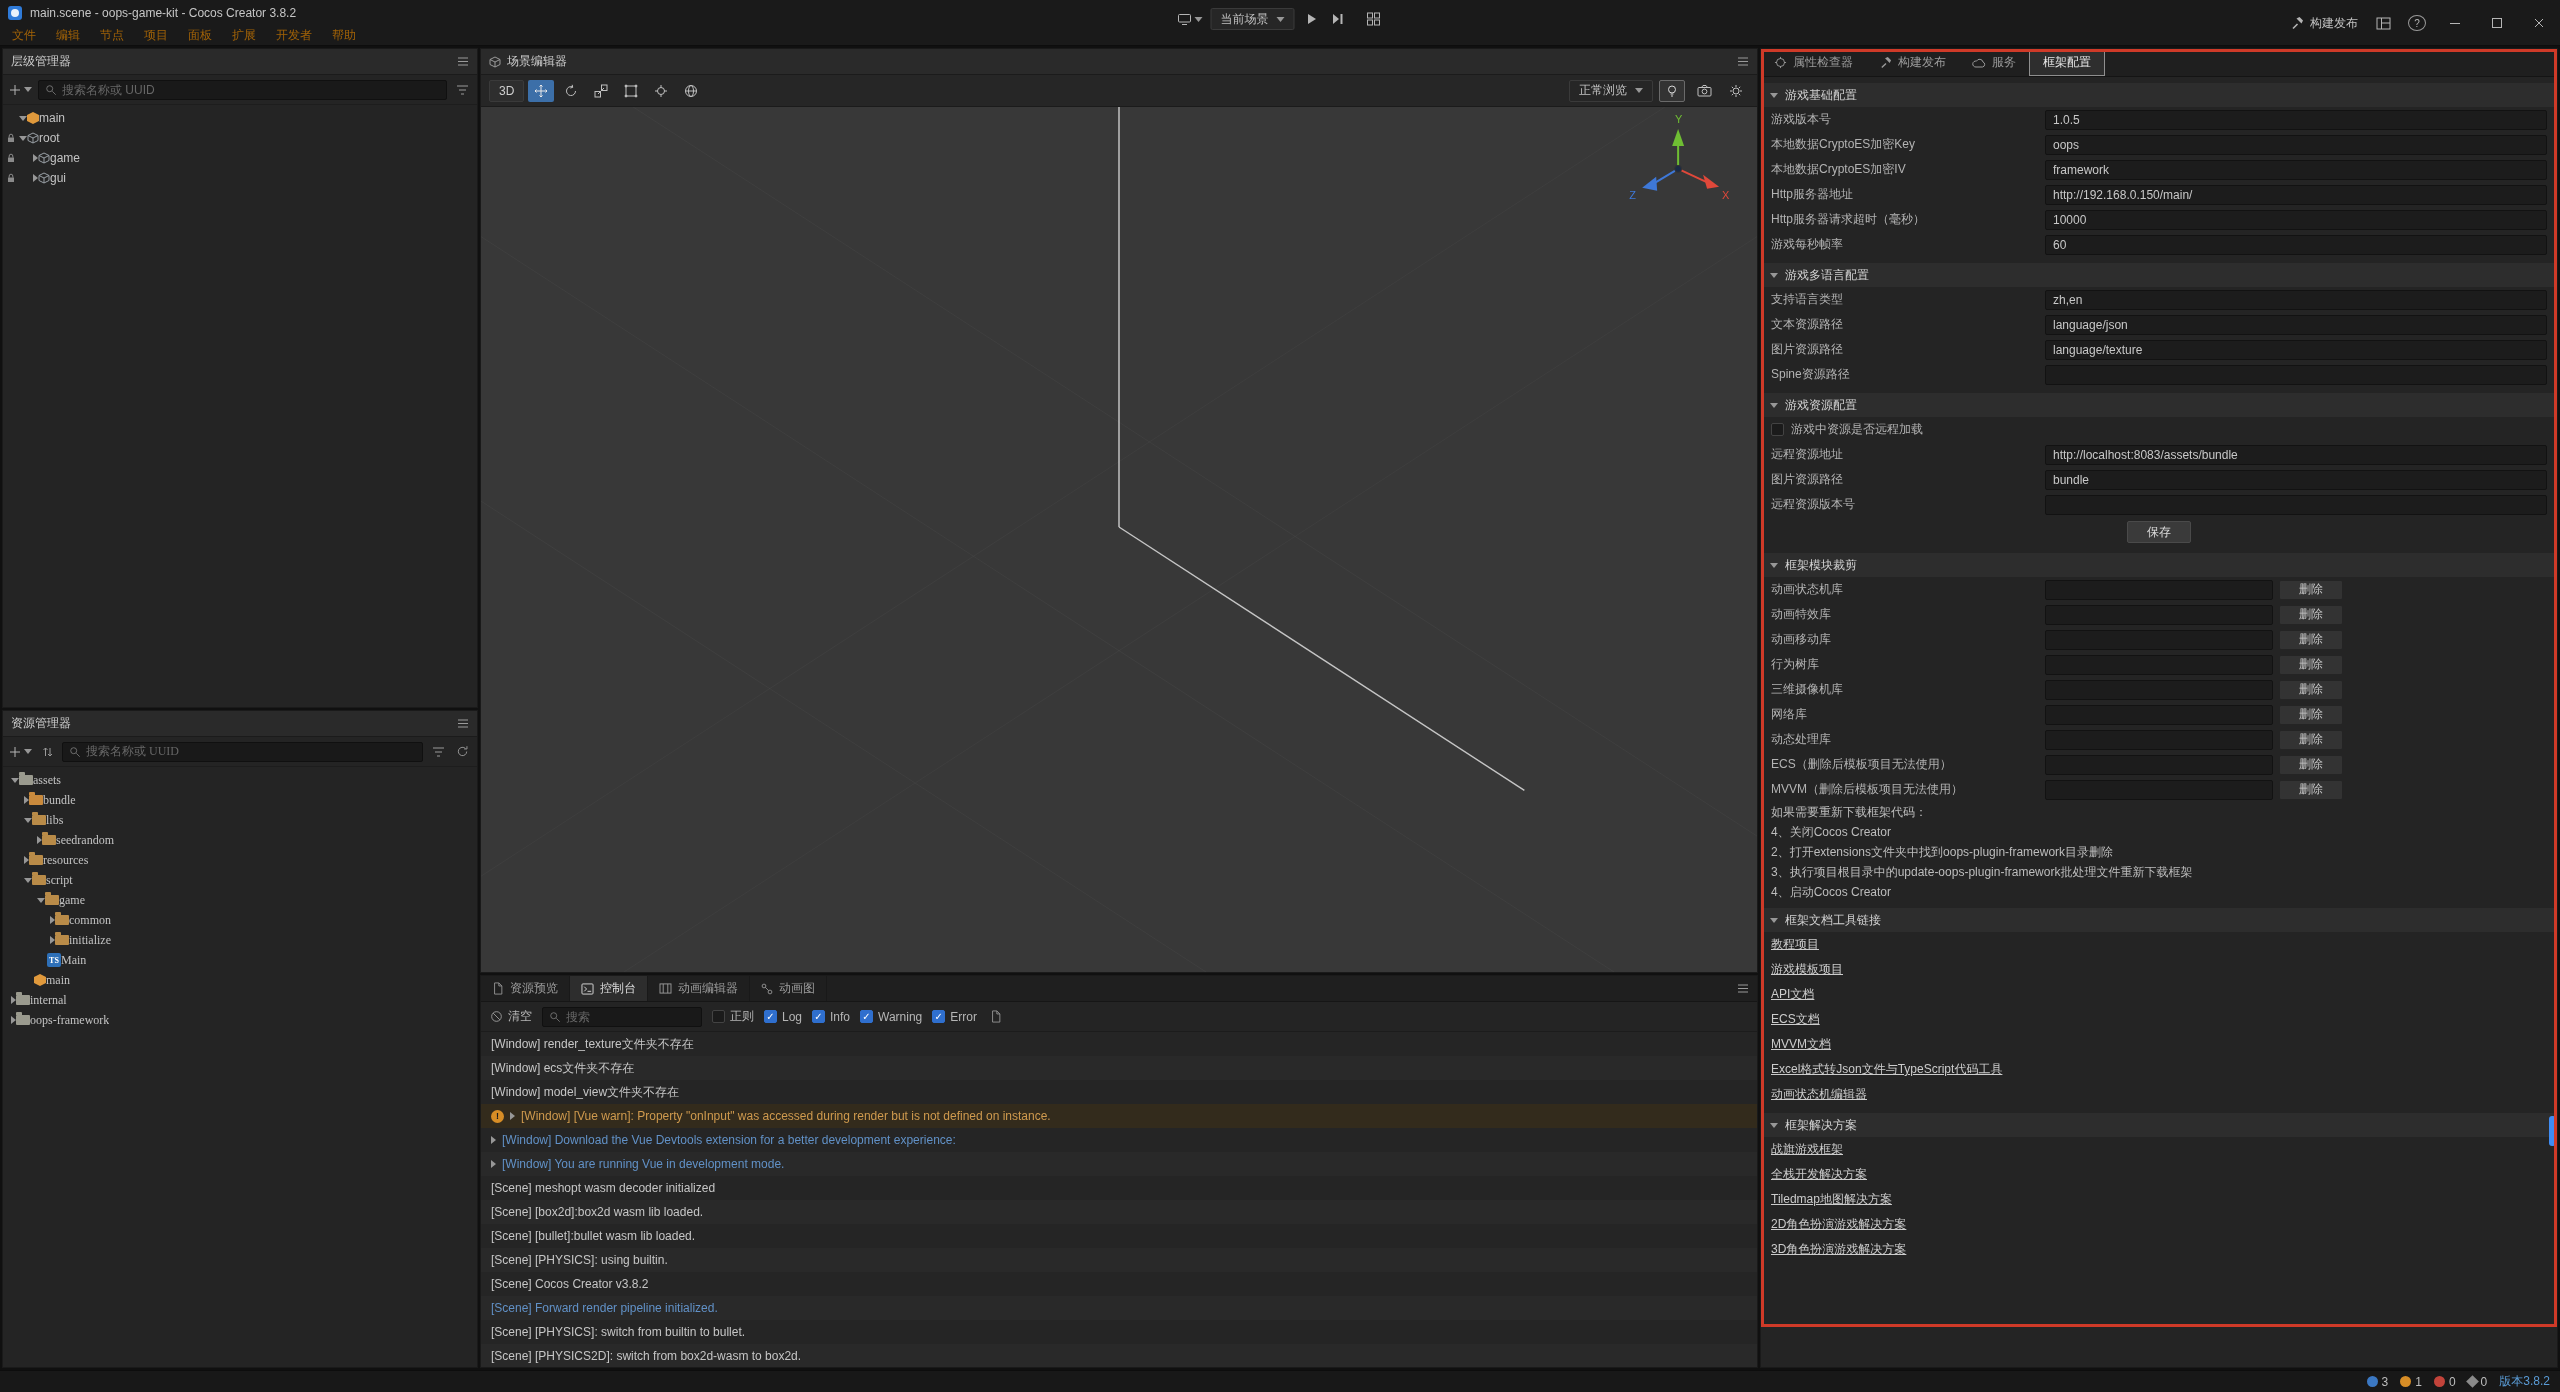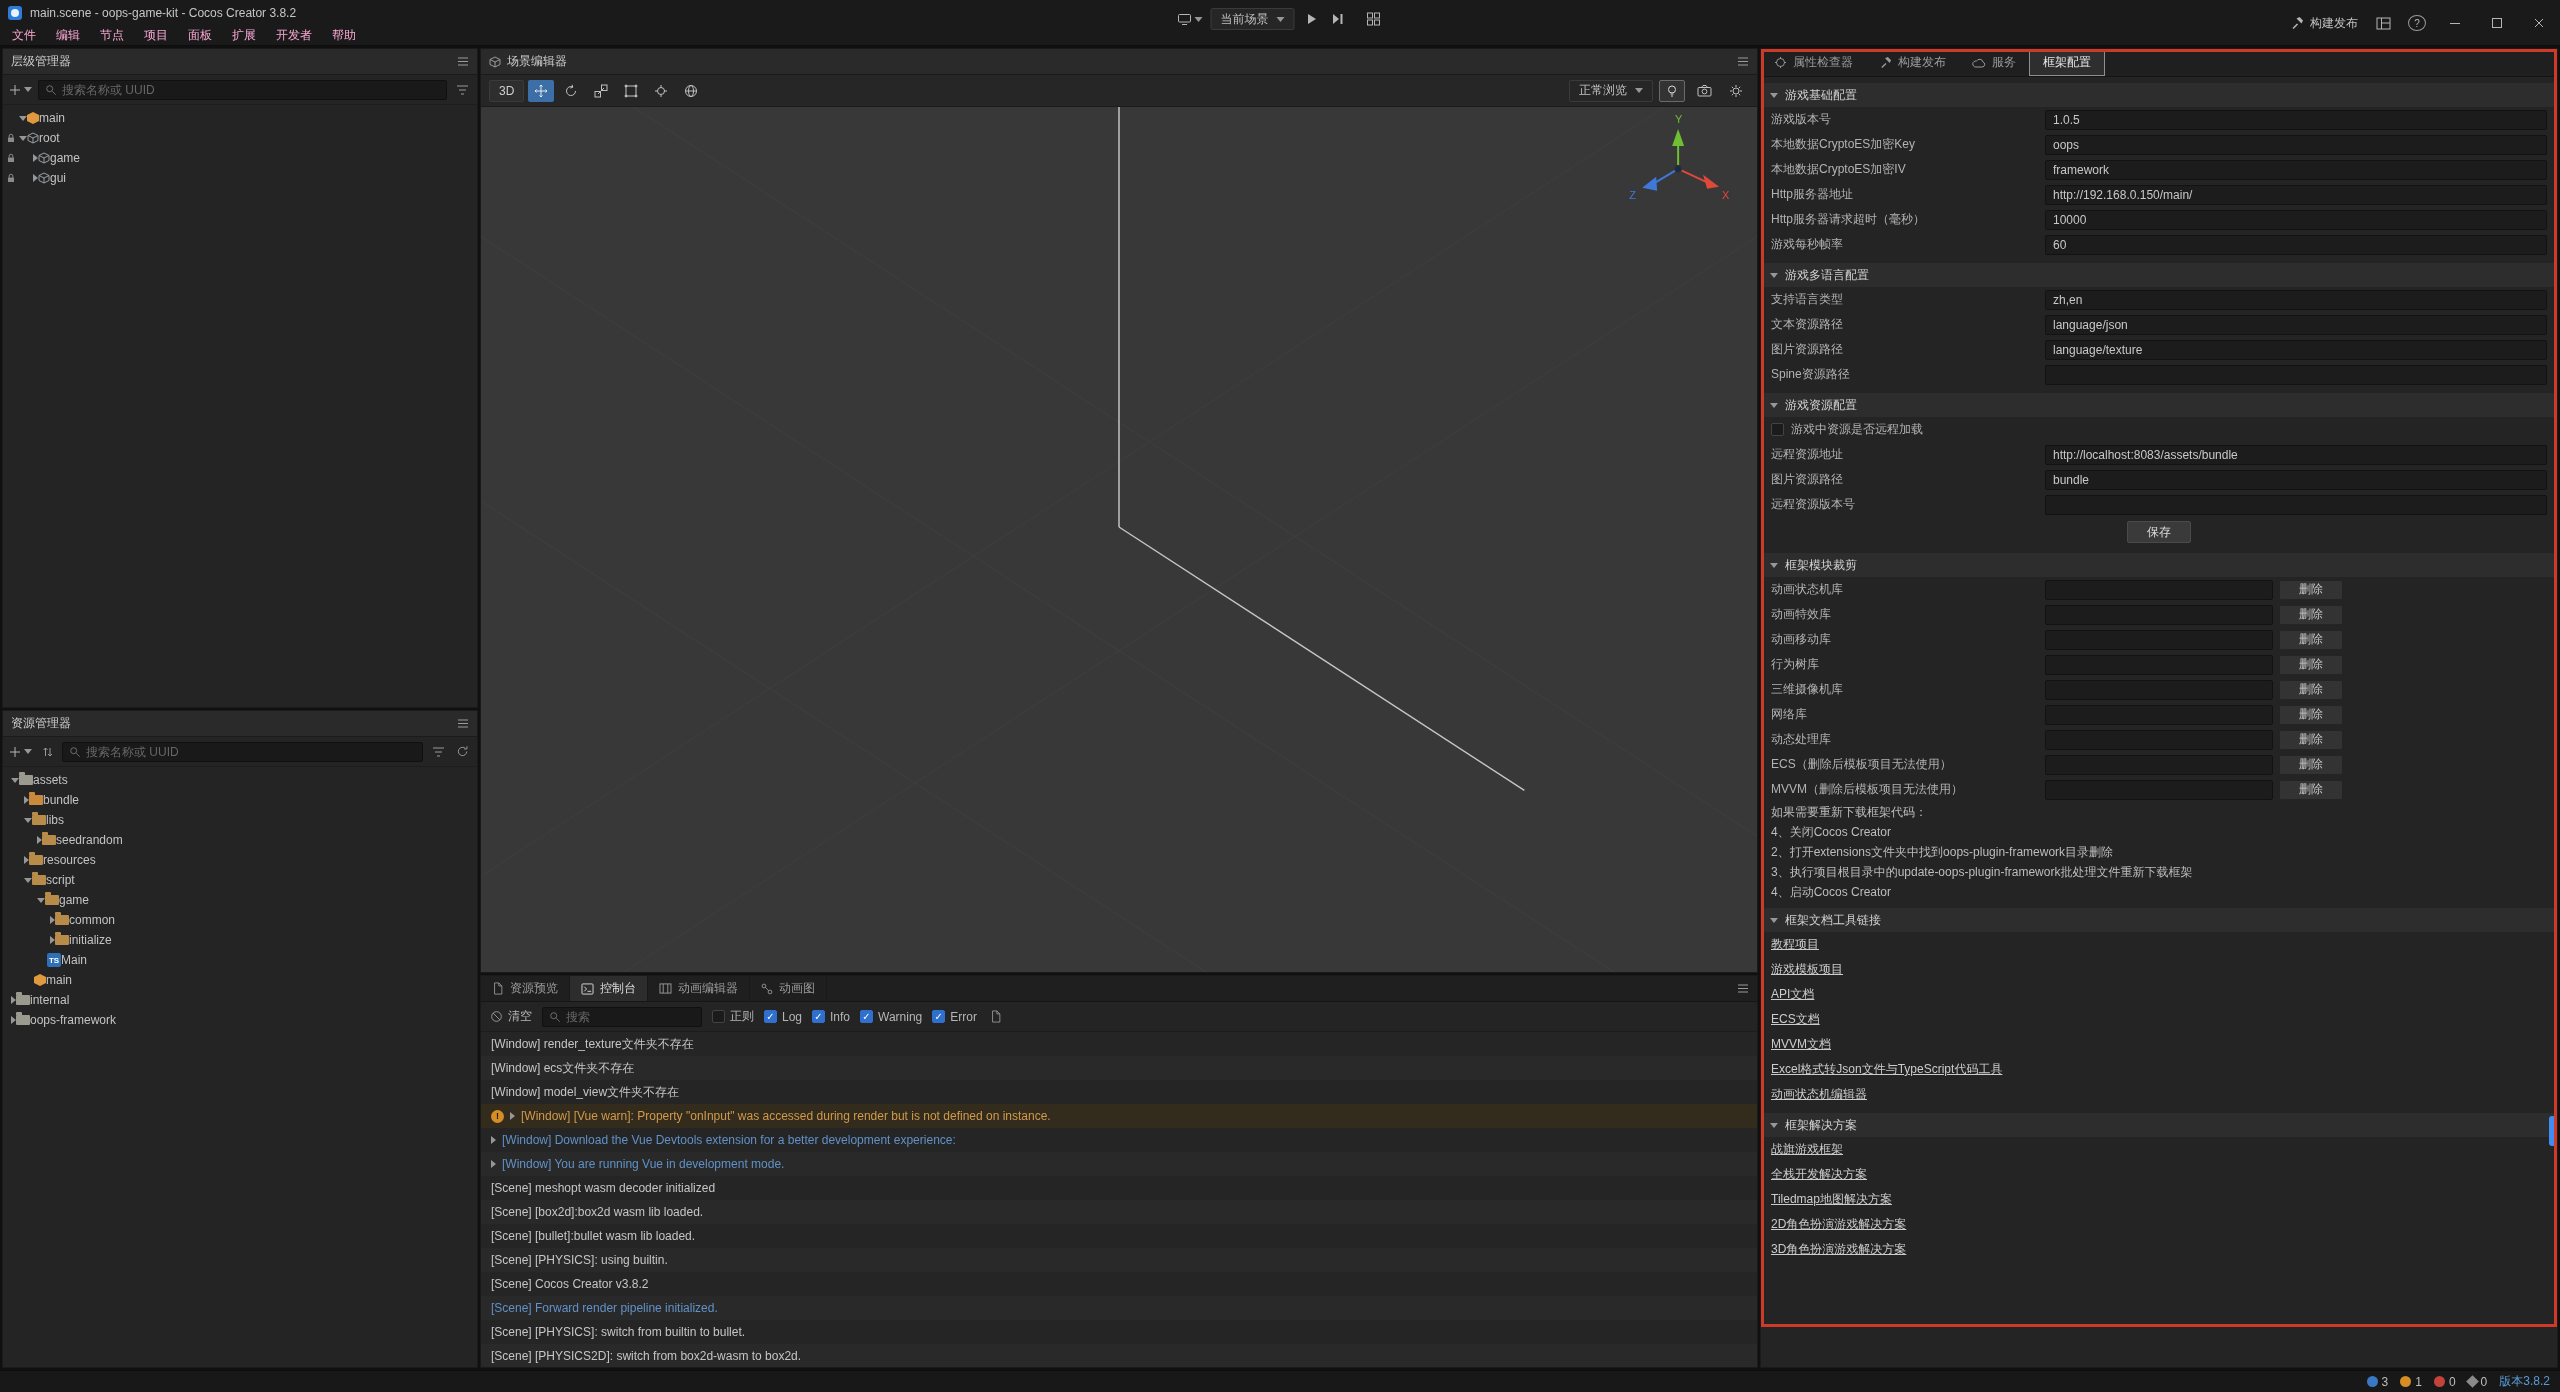--- a/index.html
+++ b/index.html
@@ -7,21 +7,21 @@
     font-family:"Liberation Sans","DejaVu Sans",sans-serif; font-size:12px; color:#bdbdbd; }
   .app { width:2560px; height:1392px; display:flex; flex-direction:column; }
 
   
   .titlebar { height:46px; flex:none; background:#1a1a1a; border-bottom:1px solid #0d0d0d; position:relative; }
   .tb-row1 { height:25px; display:flex; align-items:center; padding:0 8px; }
   .app-icon { width:14px; height:14px; border-radius:3px; background:#2f7bd9; margin-right:8px; position:relative; flex:none;}
   .app-icon::after{ content:""; position:absolute; inset:3px; border-radius:50%; background:#eaf2fb;}
   .tb-title { color:#c6c6c6; }
   .menubar { height:21px; display:flex; align-items:center; padding:0 2px; }
-  .menu-item { padding:0 10px; color:#f9a8d4; cursor:default; }
+  .menu-item { padding:0 10px; color:#a16207; cursor:default; }
   .tb-center { position:absolute; left:50%; top:8px; transform:translateX(-50%); display:flex; align-items:center; gap:8px; }
   .tb-right { position:absolute; right:8px; top:0; height:46px; display:flex; align-items:center; gap:16px; }
   .dropdown { height:22px; display:flex; align-items:center; gap:8px; padding:0 9px; background:#262626; border:1px solid #3a3a3a; border-radius:2px; color:#c0c0c0; }
   .icon-btn { display:inline-flex; align-items:center; justify-content:center; gap:3px; min-width:18px; height:20px; color:#b5b5b5; }
   .tb-build { display:flex; align-items:center; gap:6px; color:#c0c0c0; }
   .help-circle { width:16px; height:16px; border:1px solid #9a9a9a; border-radius:50%; position:relative; }
   .help-circle::after { content:"?"; position:absolute; inset:0; display:flex; align-items:center; justify-content:center; font-size:10px; color:#b5b5b5; }
   .win-btn { width:26px; height:20px; display:flex; align-items:center; justify-content:center; color:#b5b5b5; }
 
   
@@ -289,21 +289,21 @@
             <span class="chev chev-r"></span>
             <svg class="ic" width="12" height="12" viewBox="0 0 12 12" fill="none" stroke="#9aa0a6">
                 <path d="M6 1 L11 3.5 V8.5 L6 11 L1 8.5 V3.5 Z"></path>
                 <path d="M1 3.5 L6 6 L11 3.5 M6 6 V11"></path>
               </svg>
             <span class="row-label">gui</span>
           </div>
         </div>
       </div>
 
-      <div class="panel" style="flex:1; min-height:0;">
+      <div class="panel" style="flex:1; min-height:0;font-family:Liberation Serif, serif;">
         <div class="panel-header">
           <span>资源管理器</span>
           <span class="ph-spacer"></span>
           <span>
             <svg class="ic" width="12" height="11" viewBox="0 0 12 11" stroke="#9a9a9a">
                 <path d="M1 2 h10 M1 5.5 h10 M1 9 h10"></path>
               </svg>
           </span>
         </div>
         <div class="panel-toolbar">

